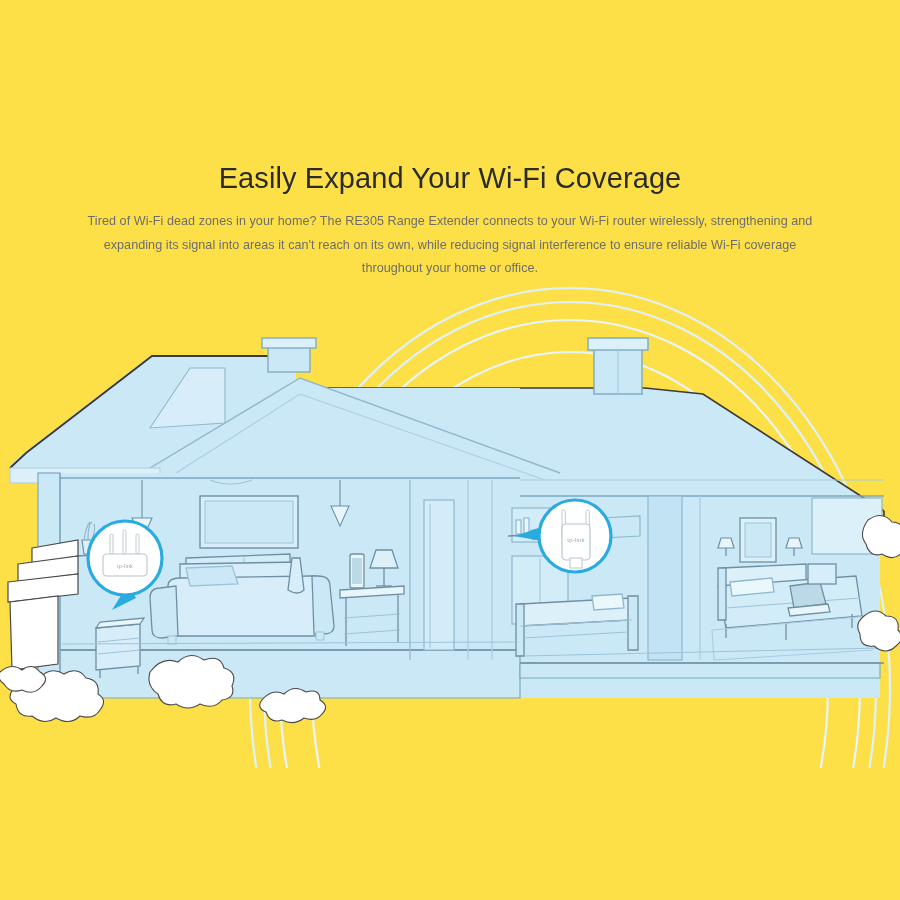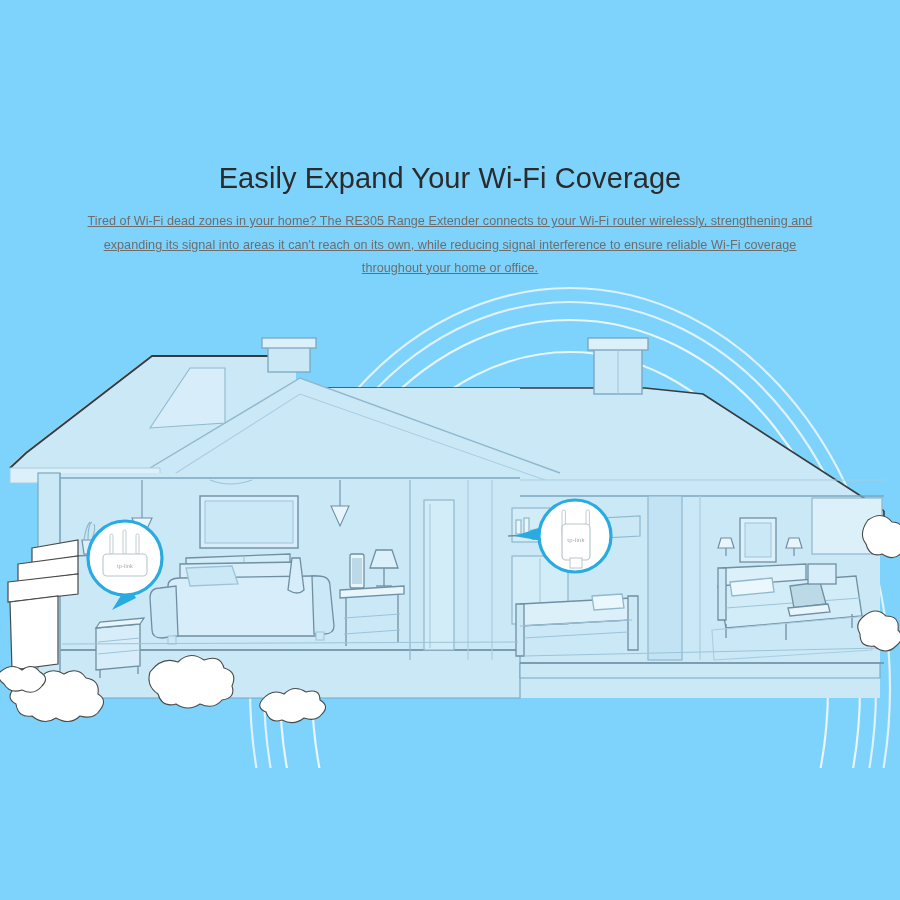--- a/index.html
+++ b/index.html
@@ -12,21 +12,21 @@
     width: 900px;
     height: 900px;
     font-family: "Liberation Sans", sans-serif;
     overflow: hidden;
     position: relative;
   }
   .page {
     position: relative;
     width: 900px;
     height: 900px;
-    background: #7dd3fc;
+    background: #fde047;
   }
   
   .copy-block {
     position: absolute;
     top: 160px;
     left: 0;
     width: 900px;
     text-align: center;
   }
   .headline {
@@ -40,21 +40,20 @@
   }
   .subcopy {
     font-family: "Liberation Sans", sans-serif;
     font-size: 12.6px;
     font-weight: 400;
     color: #6d6d6d;
     line-height: 1.85;
     margin: 0 auto;
     width: 740px;
     letter-spacing: 0.05px;
-    text-decoration: underline;
   }
   
   .illustration {
     position: absolute;
     top: 268px;
     left: 0;
     width: 900px;
     height: 500px;
   }
   .illustration svg {

